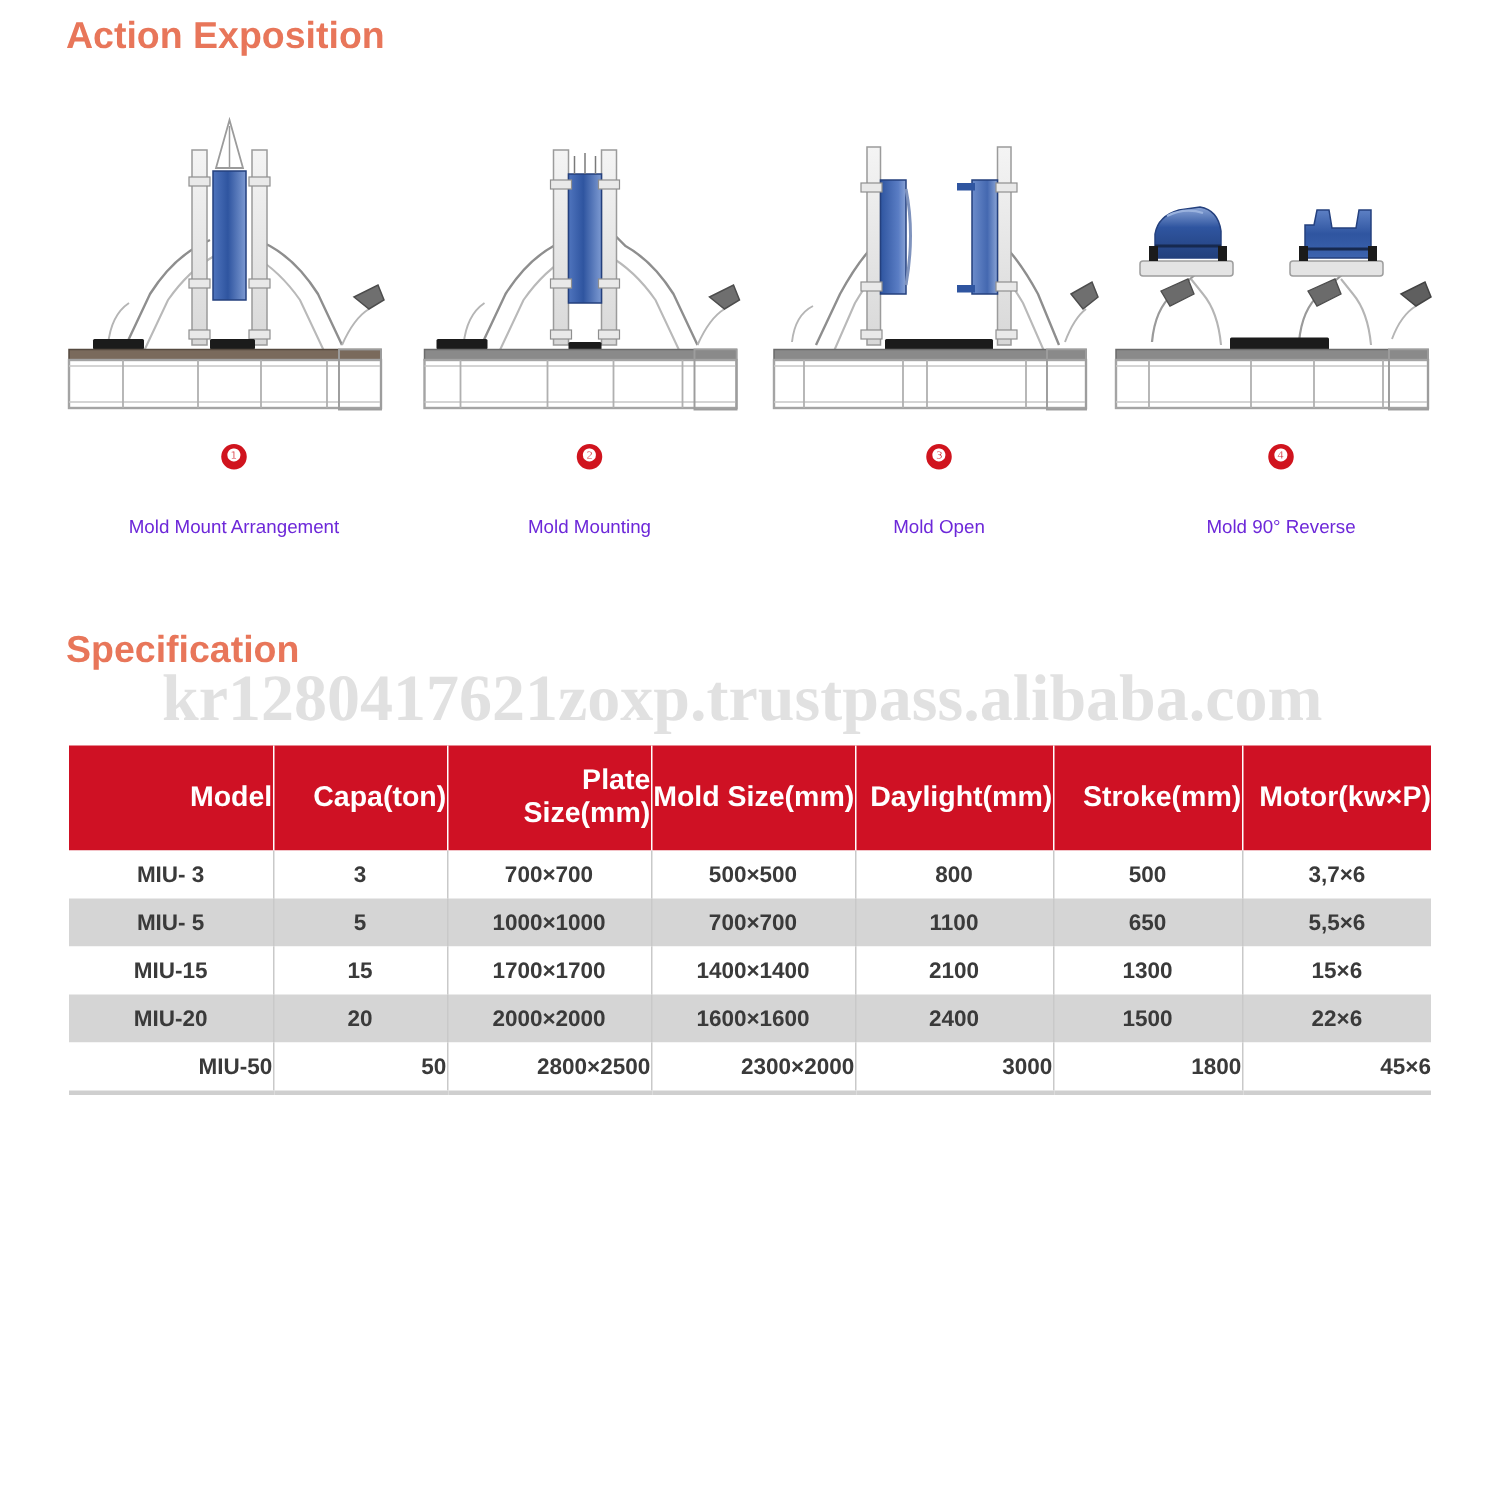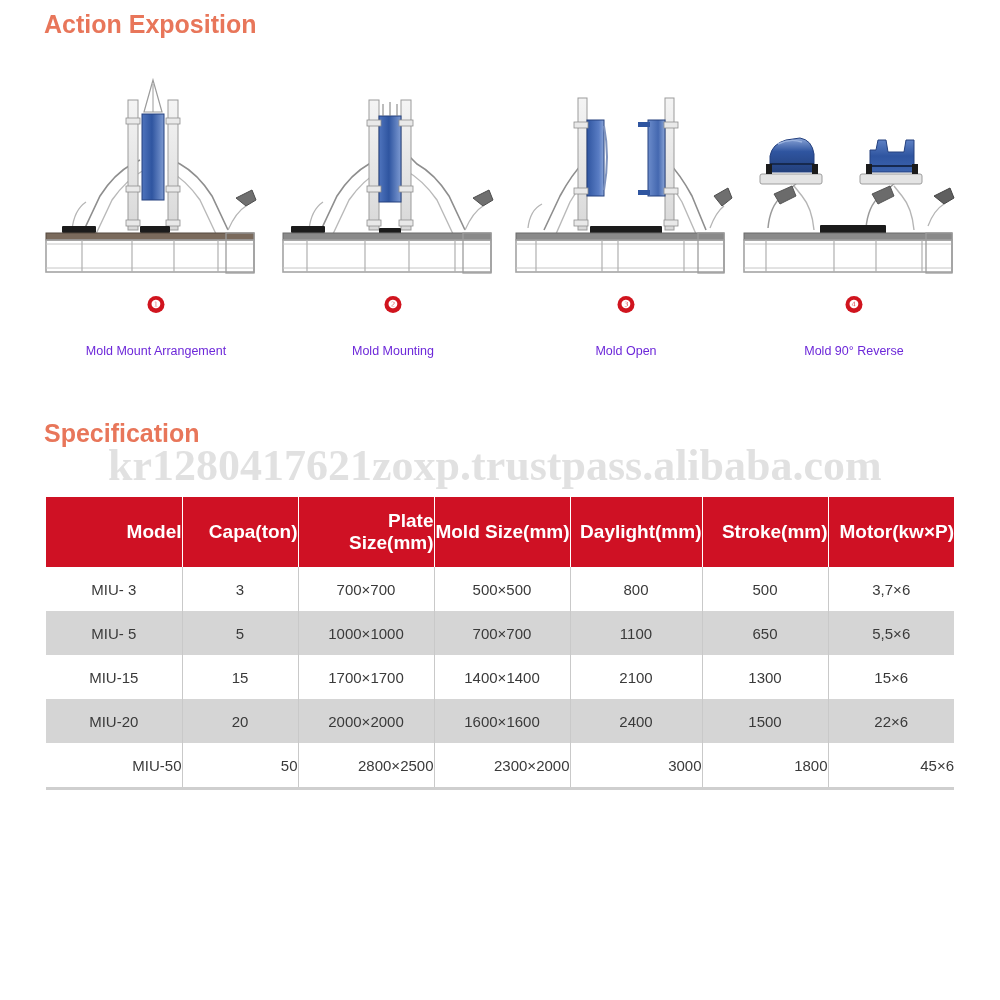--- a/index.html
+++ b/index.html
@@ -106,26 +106,27 @@
     font-weight: bold;
     height: 70px;
     border-left: 1px solid #ffffff;
     border-right: 1px solid #ffffff;
     text-align: right;
     padding: 0;
   }
   #spec-table th:first-child { border-left: none; }
   #spec-table th:last-child  { border-right: none; }
   #spec-table td {
-    height: 44px;
+    height: 32px;
     font-size: 15px;
     color: #3a3a3a;
     text-align: center;
     border-left: 1px solid #c9c9c9;
     padding: 0;
+    font-weight: bold;
   }
   #spec-table td:first-child { border-left: none; }
   #spec-table tbody tr:nth-child(even) td { background: #d5d5d5; }
   #spec-table tbody tr:nth-child(odd)  td { background: #ffffff; }
   #spec-table tbody tr:last-child td { border-bottom: 3px solid #cfcfcf; text-align: right; }
 </style>
 </head>
 <body>
 
 <div class="section-title" id="action-title">Action Exposition</div>

